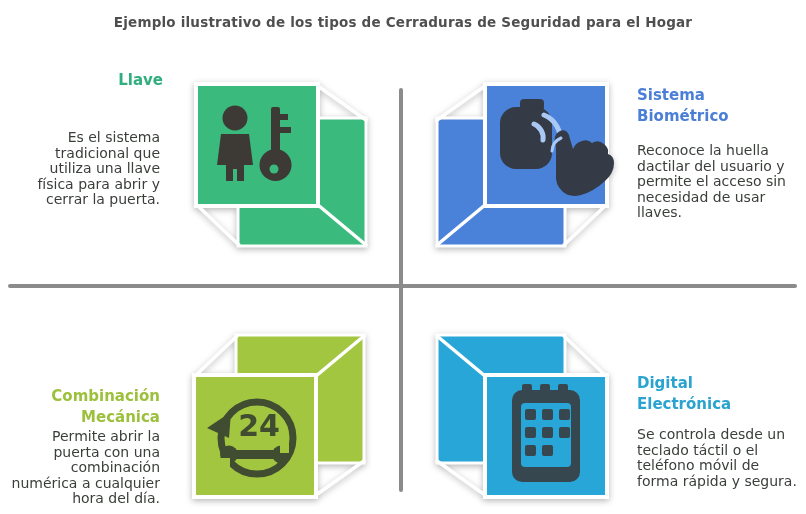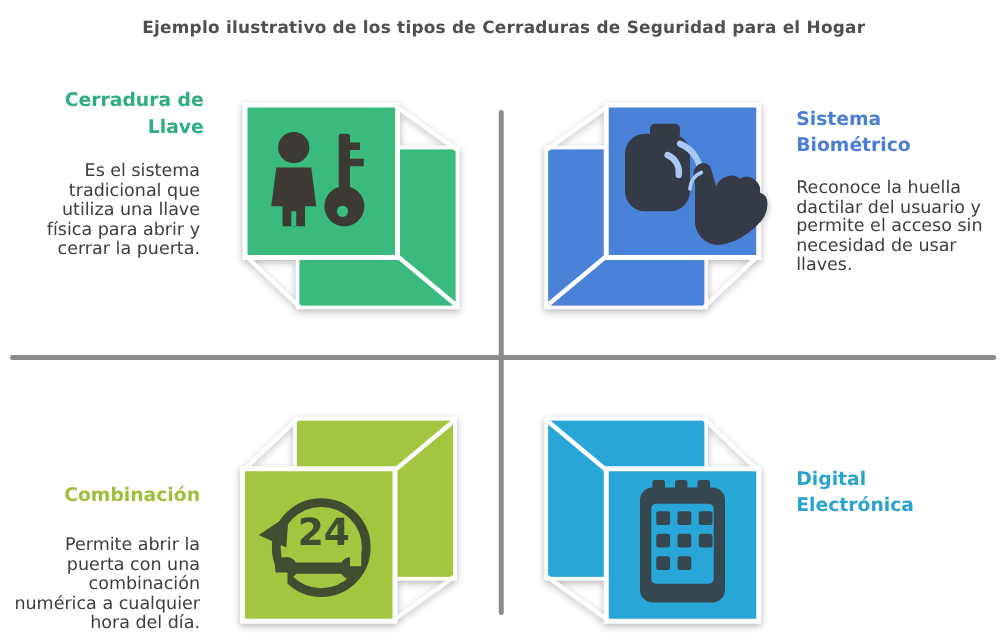--- a/index.html
+++ b/index.html
@@ -44,21 +44,20 @@
 <body>
 
 <div class="canvas">
 
   <div class="title">Ejemplo ilustrativo de los tipos de Cerraduras de Seguridad para el Hogar</div>
 
   <div class="divider v"></div>
   <div class="divider h"></div>
 
   <div class="heading h-green align-r" style="left:8px;top:70px;width:155px;">
-    <span>Cerradura de</span>
     <span>Llave</span>
   </div>
   <div class="body-text align-r" style="left:12px;top:130px;width:148px;">Es el sistema tradicional que utiliza una llave física para abrir y cerrar la puerta.</div>
 
   <svg class="cube-svg" style="left:188px;top:78px;" width="185" height="185" viewBox="0 0 185 185">
     <g>
       <rect class="fill-green cube-back" x="50" y="40" width="128" height="128"></rect>
       <line class="cube-edge" x1="130" y1="8" x2="178" y2="42"></line>
       <line class="cube-edge" x1="10" y1="128" x2="51" y2="167"></line>
       <line class="cube-edge" x1="130" y1="127" x2="178" y2="167"></line>
@@ -95,20 +94,21 @@
       <rect class="ink-blue" x="-46" y="-38" width="52" height="62" rx="16"></rect>
       <path class="wave" d="M-2,-30 A26,26 0 0 1 14,-2"></path>
       <path class="wave" d="M-12,-21 A15,15 0 0 1 -3,-5"></path>
       <path class="ink-blue" d="M10,2 q-4,-12 4,-16 q8,-3 10,8 l3,10 q2,-6 9,-8 q6,-2 10,2 q6,-4 12,1 q5,4 4,10 q6,2 6,9 q0,10 -9,18 q-12,11 -24,14 q-12,3 -19,-4 q-7,-7 -6,-16 z"></path>
       <path class="wave-s" d="M6,6 a15,15 0 0 1 9,-13"></path>
     </g>
   </svg>
 
   <div class="heading h-olive align-r" style="left:8px;top:386px;width:152px;">
     <span>Combinación</span>
+    <span>Mecánica</span>
   </div>
   <div class="body-text align-r" style="left:10px;top:429px;width:150px;">Permite abrir la puerta con una combinación numérica a cualquier hora del día.</div>
 
   <svg class="cube-svg" style="left:186px;top:318px;" width="185" height="185" viewBox="0 0 185 185">
     <g>
       <rect class="fill-olive cube-back" x="50" y="17" width="128" height="128"></rect>
       <line class="cube-edge" x1="10" y1="57" x2="51" y2="18"></line>
       <line class="cube-edge" x1="130" y1="58" x2="178" y2="18"></line>
       <line class="cube-edge" x1="130" y1="177" x2="178" y2="143"></line>
       <rect class="fill-olive cube-face" x="8" y="57" width="122" height="122"></rect>
@@ -122,20 +122,21 @@
       <circle class="ink-olive" cx="26" cy="18.5" r="9"></circle>
       <rect class="fill-olive" x="-34" y="22" width="9" height="9"></rect>
       <rect class="fill-olive" x="25" y="8" width="9" height="9"></rect>
     </g>
   </svg>
 
   <div class="heading h-cyan align-l" style="left:637px;top:373px;width:162px;">
     <span>Digital</span>
     <span>Electrónica</span>
   </div>
+  <div class="body-text align-l" style="left:637px;top:427px;width:160px;">Se controla desde un teclado táctil o el teléfono móvil de forma rápida y segura.</div>
 
   <svg class="cube-svg" style="left:430px;top:318px;" width="185" height="185" viewBox="0 0 185 185">
     <g>
       <rect class="fill-cyan cube-back" x="7" y="17" width="128" height="128"></rect>
       <line class="cube-edge" x1="175" y1="57" x2="134" y2="18"></line>
       <line class="cube-edge" x1="55" y1="58" x2="7" y2="18"></line>
       <line class="cube-edge" x1="55" y1="177" x2="7" y2="143"></line>
       <rect class="fill-cyan cube-face" x="55" y="57" width="122" height="122"></rect>
     </g>
     <g transform="translate(116,118)">

